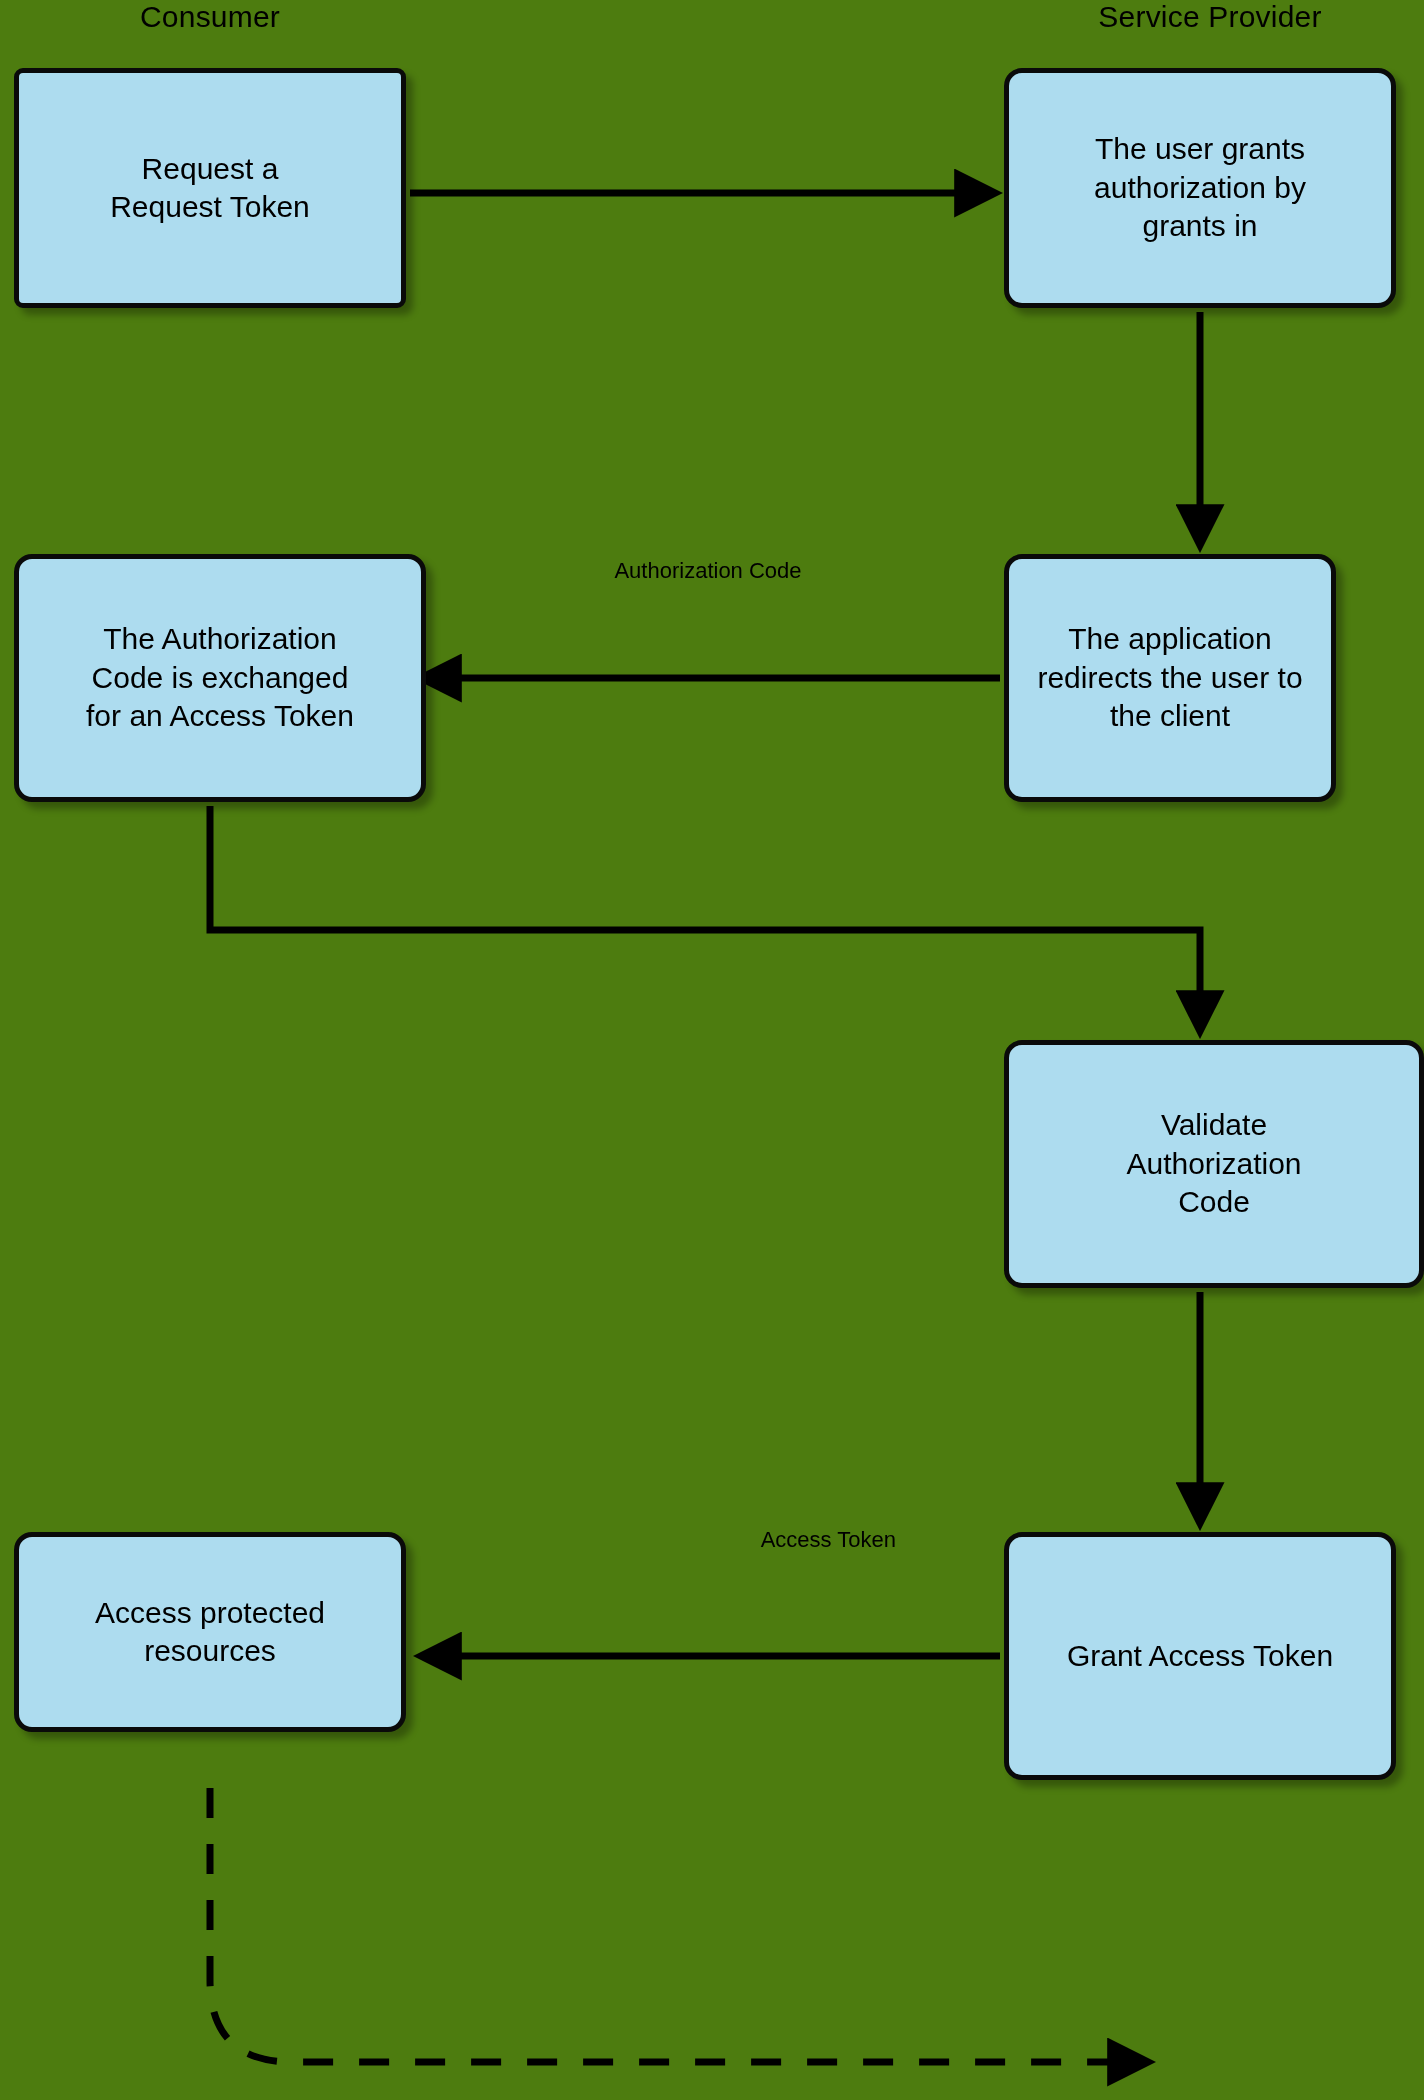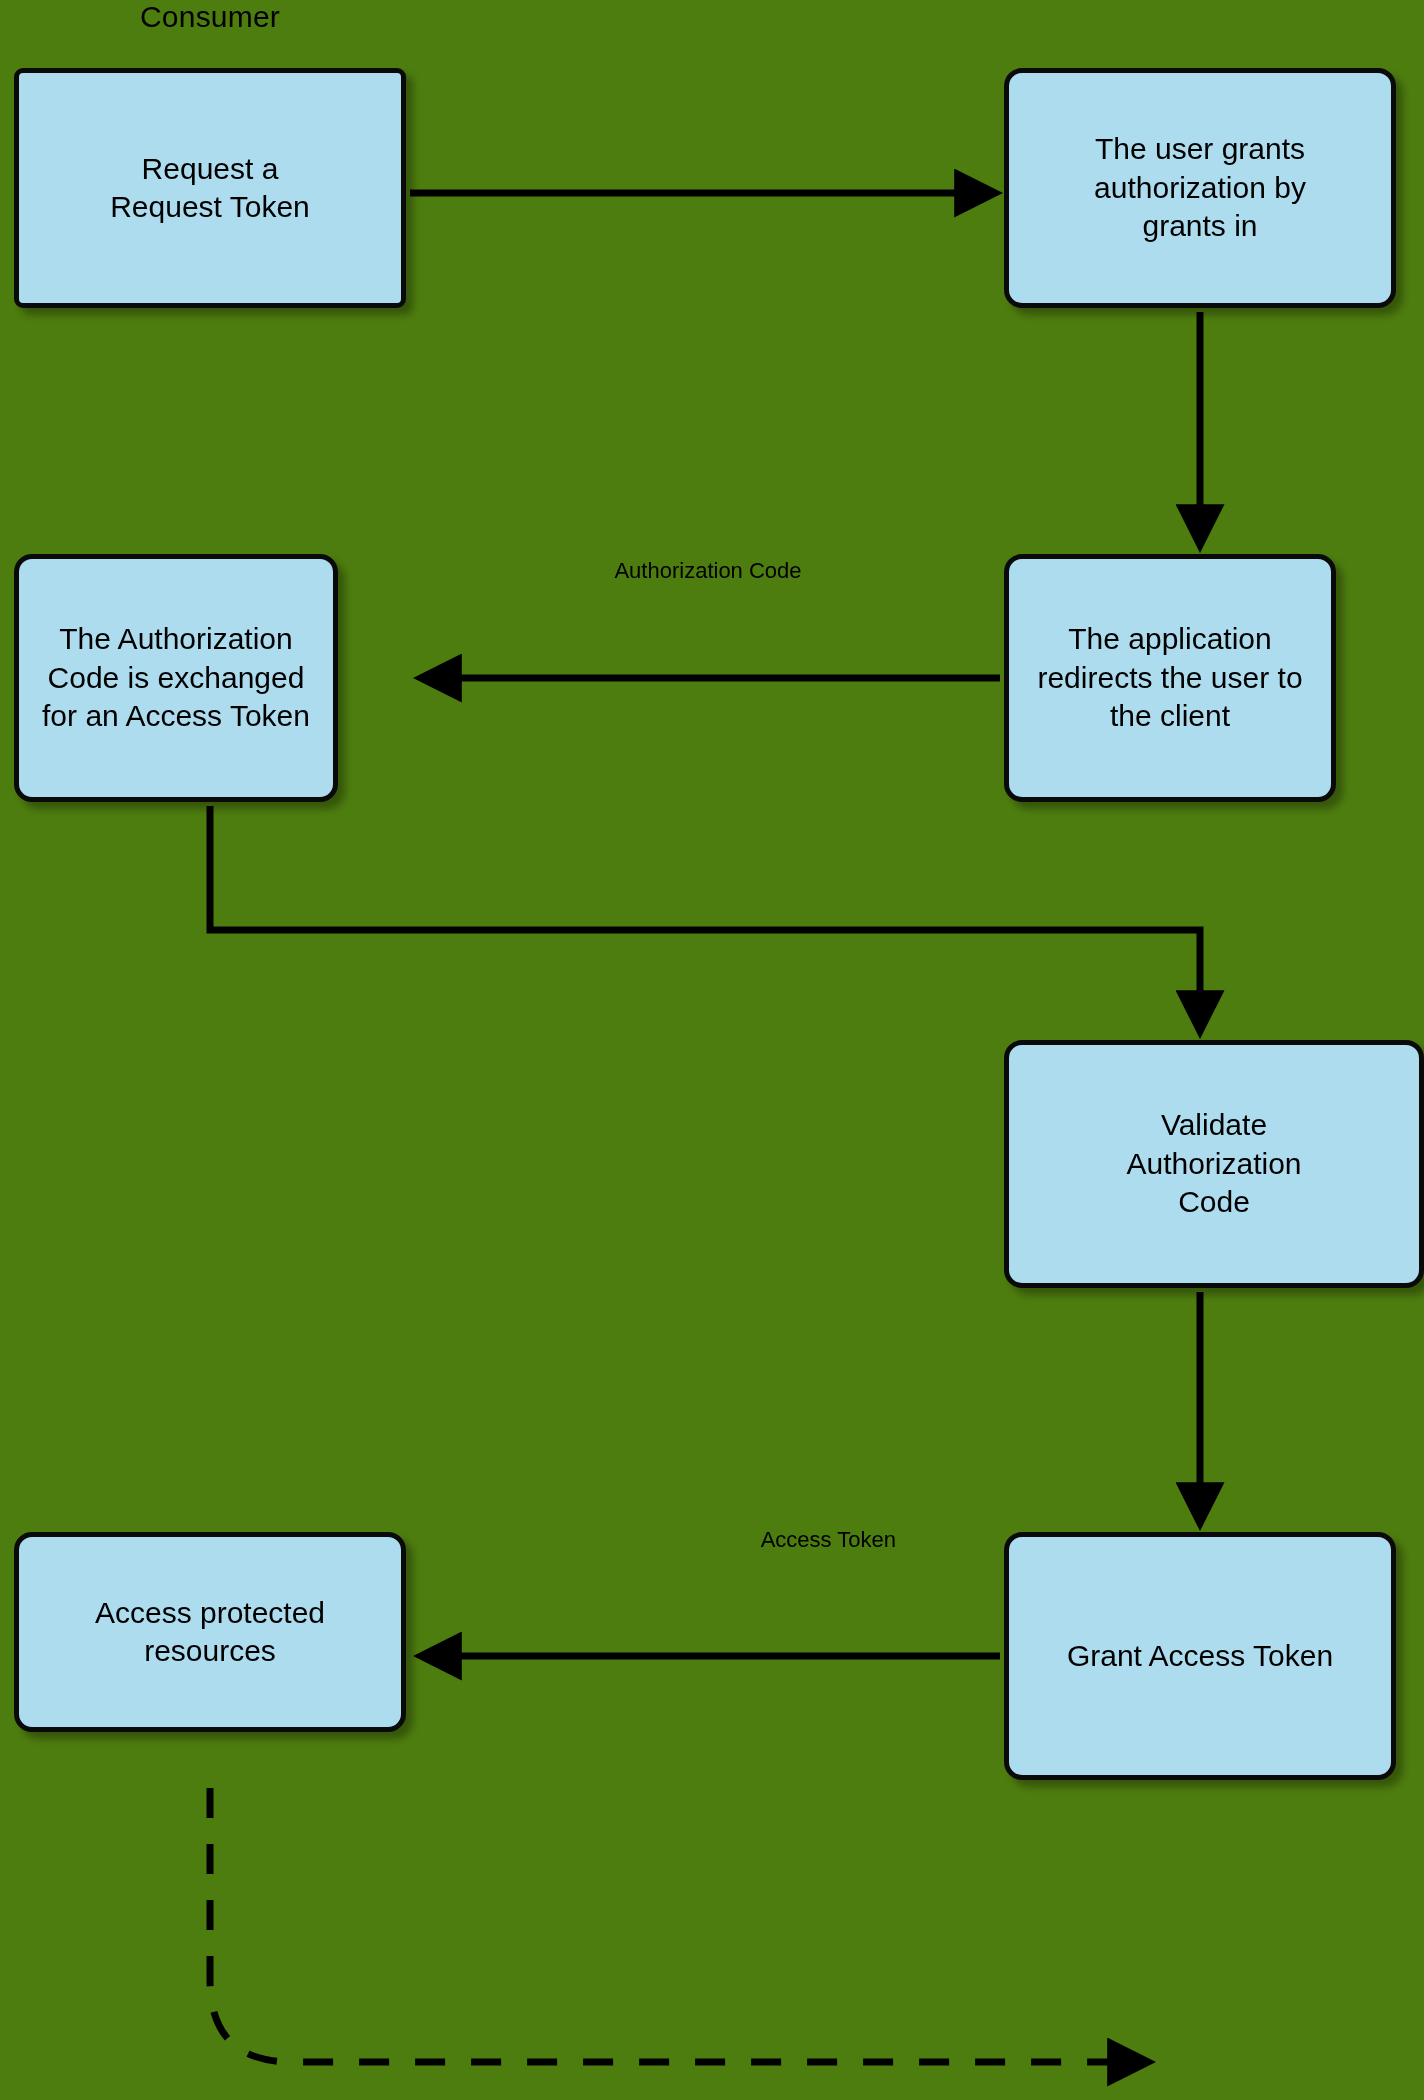--- a/index.html
+++ b/index.html
@@ -46,21 +46,21 @@
     color: #000000;
     padding: 6px 14px;
     box-shadow: 7px 7px 7px rgba(0,0,0,0.30);
     font-family: "Liberation Sans", sans-serif;
   }
   .node span { display: block; width: 100%; }
 
   
   #node-request-token        { left: 14px;   top: 68px;   width: 392px; height: 240px; border-radius: 9px; }
   #node-user-grants          { left: 1004px; top: 68px;   width: 392px; height: 240px; }
-  #node-code-exchanged       { left: 14px;   top: 554px;  width: 324px; height: 248px; }
+  #node-code-exchanged       { left: 14px;   top: 554px;  width: 412px; height: 248px; }
   #node-app-redirects        { left: 1004px; top: 554px;  width: 332px; height: 248px; }
   #node-validate-code        { left: 1004px; top: 1040px; width: 420px; height: 248px; }
   #node-grant-access-token   { left: 1004px; top: 1532px; width: 392px; height: 248px; }
   #node-access-resources     { left: 14px;   top: 1532px; width: 392px; height: 200px; }
 
   
   .edge-label {
     position: absolute;
     font-size: 22px;
     color: #000000;
@@ -81,20 +81,21 @@
     pointer-events: none;
   }
 </style>
 </head>
 <body>
 
 <div id="stage">
 
   <div class="col-header" id="header-consumer">Consumer</div>
 
+  <div class="col-header" id="header-provider">Service Provider</div>
 
   <svg id="connectors" viewBox="0 0 1424 2100" xmlns="http://www.w3.org/2000/svg">
     <defs>
       <marker id="arrow" viewBox="0 0 12 12" refX="10" refY="6" markerWidth="7" markerHeight="7" orient="auto-start-reverse">
         <path d="M 0 0 L 12 6 L 0 12 z" fill="#000000"></path>
       </marker>
     </defs>
 
     <line x1="410" y1="193" x2="995" y2="193" stroke="#000000" stroke-width="7" marker-end="url(#arrow)"></line>
 

